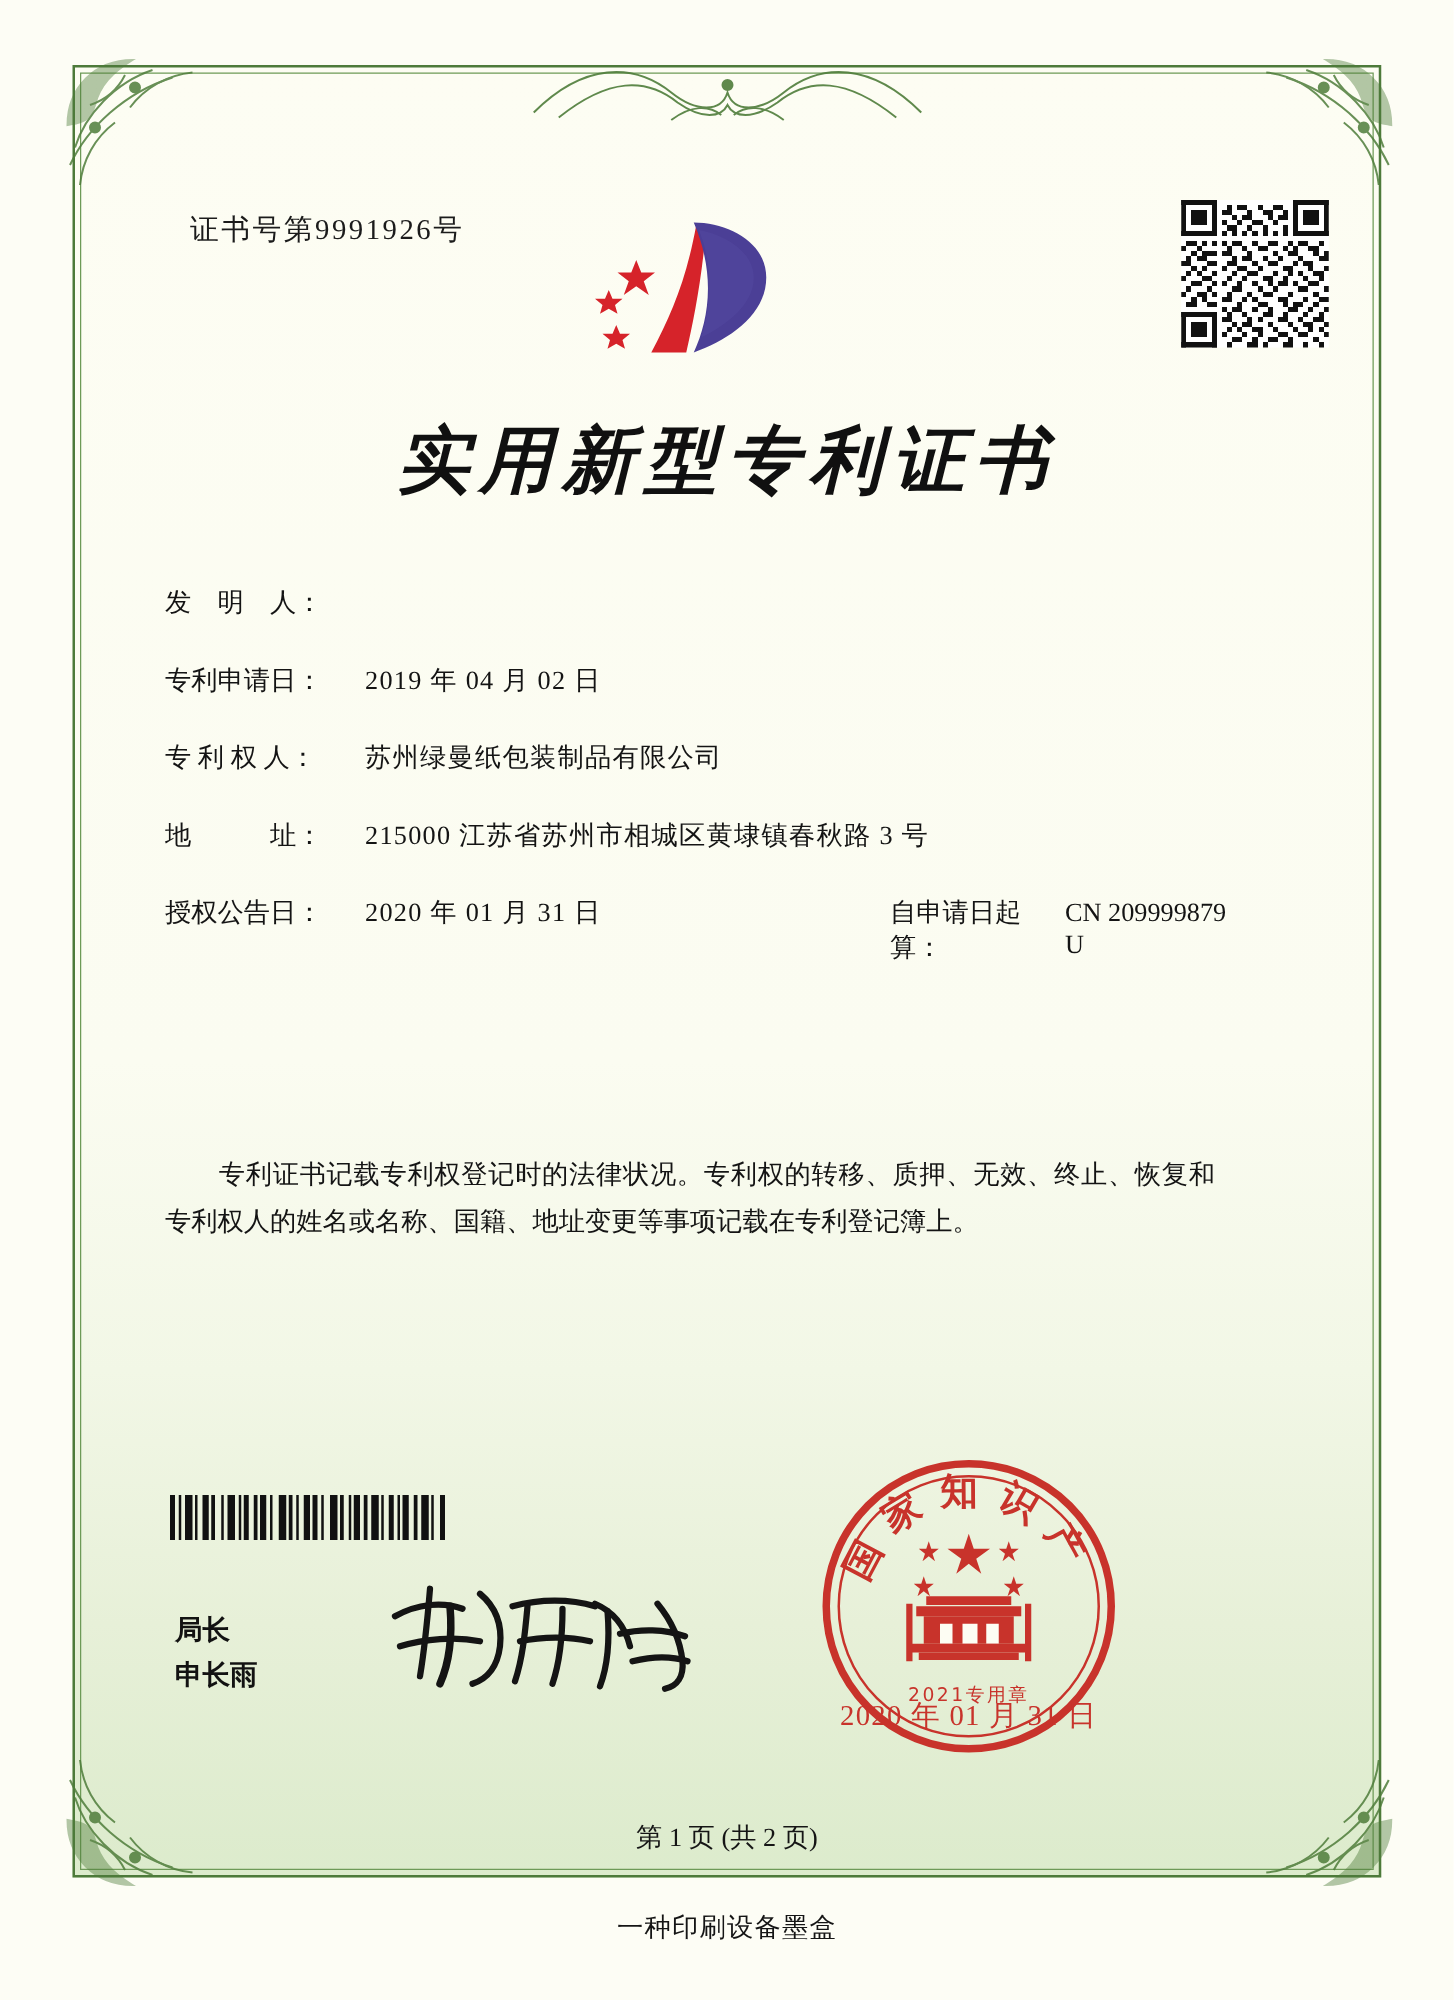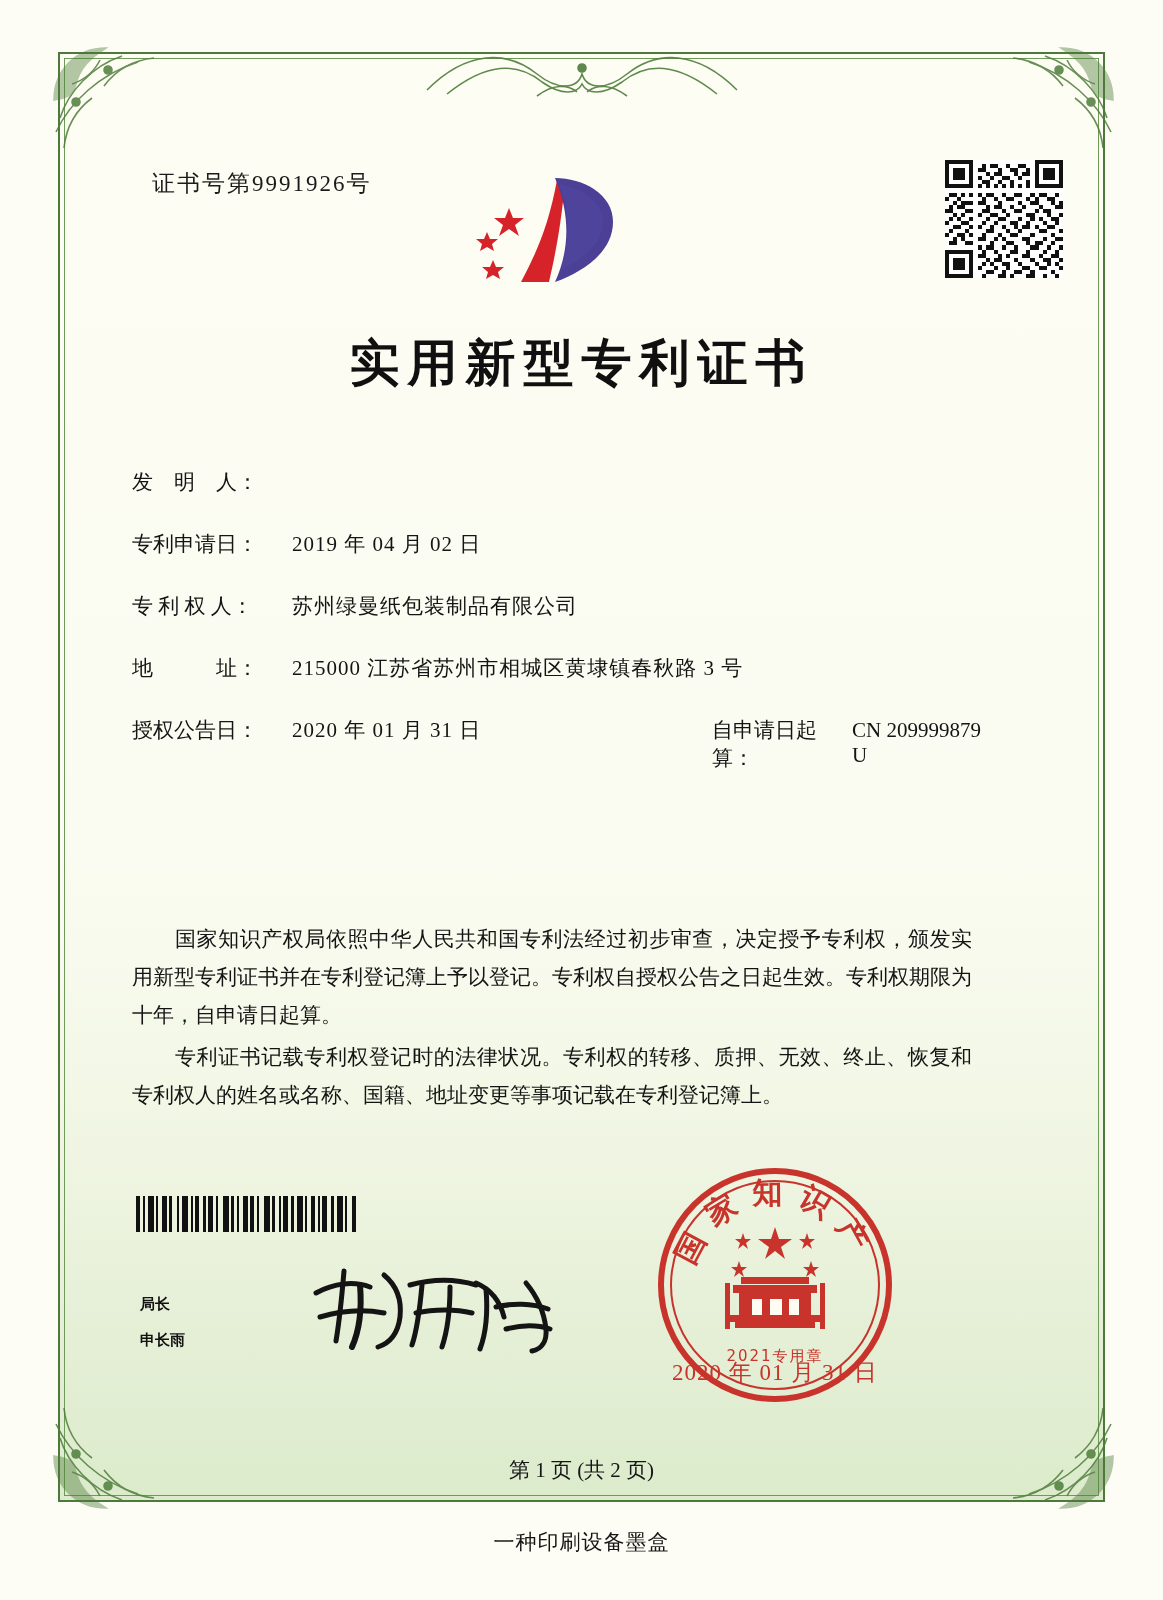--- a/index.html
+++ b/index.html
@@ -104,25 +104,26 @@
     width: 118px;
     height: 118px;
   }
   .qr canvas, .qr svg { display: block; }
 
   .title {
     position: absolute;
     left: 0; right: 0;
     top: 330px;
     text-align: center;
-    font-size: 50px;
+    font-size: 58px;
     font-weight: 700;
     letter-spacing: 8px;
     color: #101010;
     font-family: "DejaVu Serif", "Liberation Serif", serif;
+    font-style: italic;
   }
 
   
   .fields {
     position: absolute;
     left: 132px;
     top: 468px;
     width: 860px;
   }
   .field {
@@ -170,21 +171,21 @@
     display: flex;
     align-items: stretch;
   }
   .barcode i { display: block; height: 100%; background: #111; }
 
   
   .sig-label {
     position: absolute;
     left: 140px;
     top: 1286px;
-    font-size: 15px;
+    font-size: 22px;
     line-height: 36px;
     color: #121212;
     font-weight: 600;
   }
   .sig-script {
     position: absolute;
     left: 300px;
     top: 1255px;
     width: 270px;
     height: 105px;
@@ -549,21 +550,20 @@
     </div>
     <div class="field pair">
       <span class="lbl">授权公告日：</span>
       <span class="val">2020 年 01 月 31 日</span>
       <span class="lbl2">自申请日起算：</span>
       <span class="val2">CN 209999879 U</span>
     </div>
   </div>
 
   <div class="paras">
-    <p>国家知识产权局依照中华人民共和国专利法经过初步审查，决定授予专利权，颁发实用新型专利证书并在专利登记簿上予以登记。专利权自授权公告之日起生效。专利权期限为十年，自申请日起算。</p>
     <p>专利证书记载专利权登记时的法律状况。专利权的转移、质押、无效、终止、恢复和专利权人的姓名或名称、国籍、地址变更等事项记载在专利登记簿上。</p>
   </div>
 
   <div class="barcode">
     <i style="width:4px"></i>
       <i style="width:3px;background:transparent"></i>
     <i style="width:2px"></i>
       <i style="width:3px;background:transparent"></i>
     <i style="width:6px"></i>
       <i style="width:2px;background:transparent"></i>

